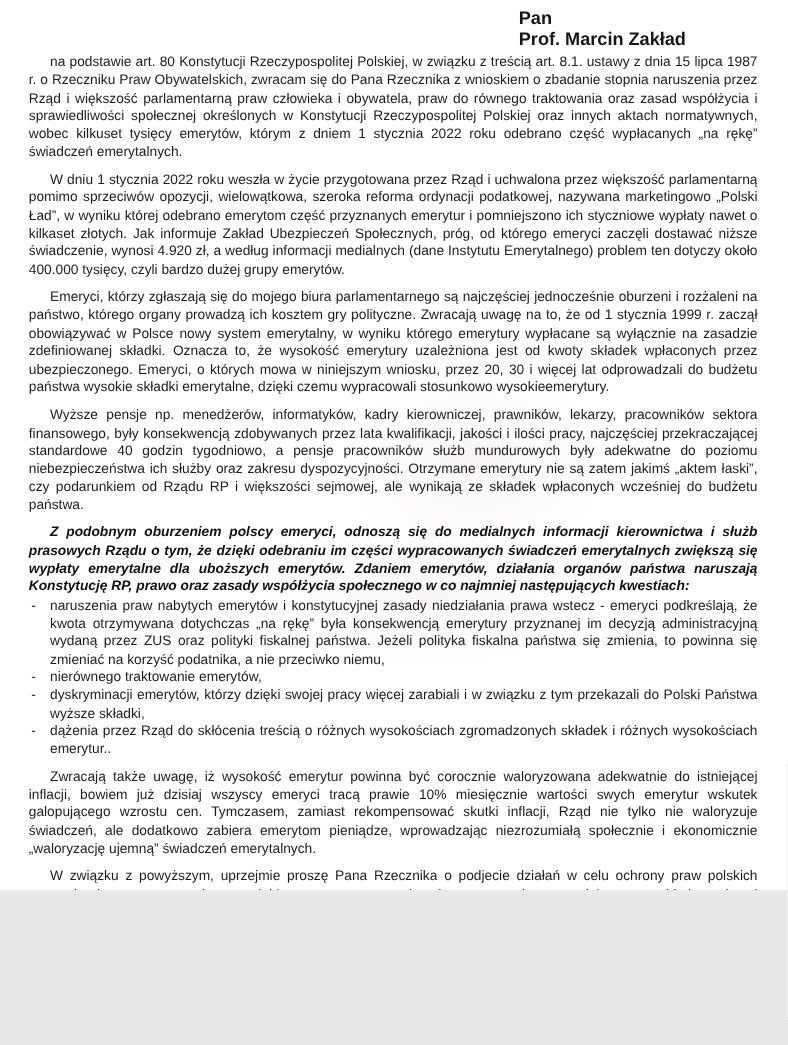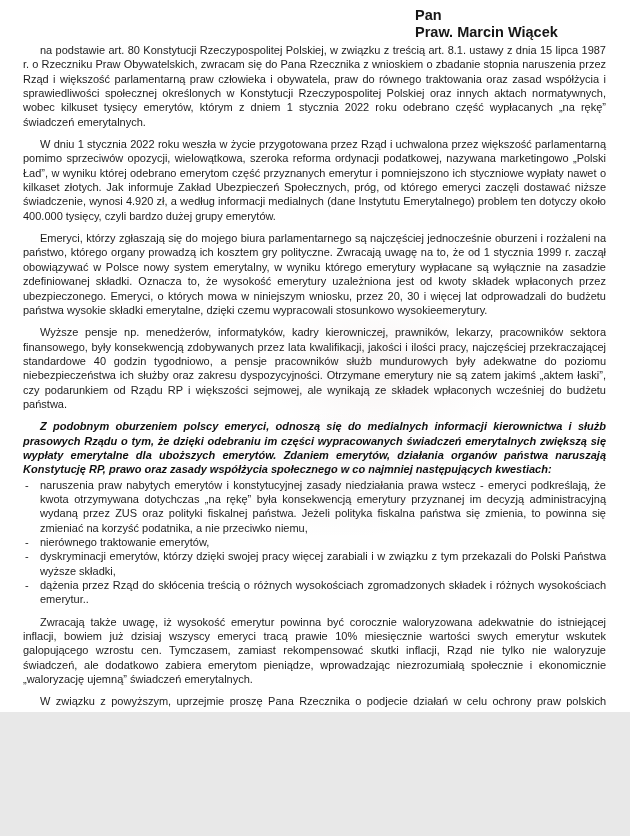--- a/index.html
+++ b/index.html
@@ -91,21 +91,21 @@
 </style>
 </head>
 <body>
 
 <div class="page">
 
   <div class="watermark"></div>
 
   <div class="recipient">
     <div class="r-bold">Pan</div>
-    <div class="r-bold">Praw. Marcin Wiącek</div>
+    <div class="r-bold">Prof. Marcin Zakład</div>
   </div>
 
   <div class="body-text">
     <p class="para">na podstawie art. 80 Konstytucji Rzeczypospolitej Polskiej, w związku z treścią art. 8.1. ustawy z dnia 15 lipca 1987 r. o Rzeczniku Praw Obywatelskich, zwracam się do Pana Rzecznika z wnioskiem o zbadanie stopnia naruszenia przez Rząd i większość parlamentarną praw człowieka i obywatela, praw do równego traktowania oraz zasad współżycia i sprawiedliwości społecznej określonych w Konstytucji Rzeczypospolitej Polskiej oraz innych aktach normatywnych, wobec kilkuset tysięcy emerytów, którym z dniem 1 stycznia 2022 roku odebrano część wypłacanych „na rękę” świadczeń emerytalnych.</p>
     <p class="para">W dniu 1 stycznia 2022 roku weszła w życie przygotowana przez Rząd i uchwalona przez większość parlamentarną pomimo sprzeciwów opozycji, wielowątkowa, szeroka reforma ordynacji podatkowej, nazywana marketingowo „Polski Ład”, w wyniku której odebrano emerytom część przyznanych emerytur i pomniejszono ich styczniowe wypłaty nawet o kilkaset złotych. Jak informuje Zakład Ubezpieczeń Społecznych, próg, od którego emeryci zaczęli dostawać niższe świadczenie, wynosi 4.920 zł, a według informacji medialnych (dane Instytutu Emerytalnego) problem ten dotyczy około 400.000 tysięcy, czyli bardzo dużej grupy emerytów.</p>
     <p class="para">Emeryci, którzy zgłaszają się do mojego biura parlamentarnego są najczęściej jednocześnie oburzeni i rozżaleni na państwo, którego organy prowadzą ich kosztem gry polityczne. Zwracają uwagę na to, że od 1 stycznia 1999 r. zaczął obowiązywać w Polsce nowy system emerytalny, w wyniku którego emerytury wypłacane są wyłącznie na zasadzie zdefiniowanej składki. Oznacza to, że wysokość emerytury uzależniona jest od kwoty składek wpłaconych przez ubezpieczonego. Emeryci, o których mowa w niniejszym wniosku, przez 20, 30 i więcej lat odprowadzali do budżetu państwa wysokie składki emerytalne, dzięki czemu wypracowali stosunkowo wysokieemerytury.</p>
     <p class="para">Wyższe pensje np. menedżerów, informatyków, kadry kierowniczej, prawników, lekarzy, pracowników sektora finansowego, były konsekwencją zdobywanych przez lata kwalifikacji, jakości i ilości pracy, najczęściej przekraczającej standardowe 40 godzin tygodniowo, a pensje pracowników służb mundurowych były adekwatne do poziomu niebezpieczeństwa ich służby oraz zakresu dyspozycyjności. Otrzymane emerytury nie są zatem jakimś „aktem łaski”, czy podarunkiem od Rządu RP i większości sejmowej, ale wynikają ze składek wpłaconych wcześniej do budżetu państwa.</p>
     <p class="para bolditalic">Z podobnym oburzeniem polscy emeryci, odnoszą się do medialnych informacji kierownictwa i służb prasowych Rządu o tym, że dzięki odebraniu im części wypracowanych świadczeń emerytalnych zwiększą się wypłaty emerytalne dla uboższych emerytów. Zdaniem emerytów, działania organów państwa naruszają Konstytucję RP, prawo oraz zasady współżycia społecznego w co najmniej następujących kwestiach:</p>
 
     <div class="bullets">

